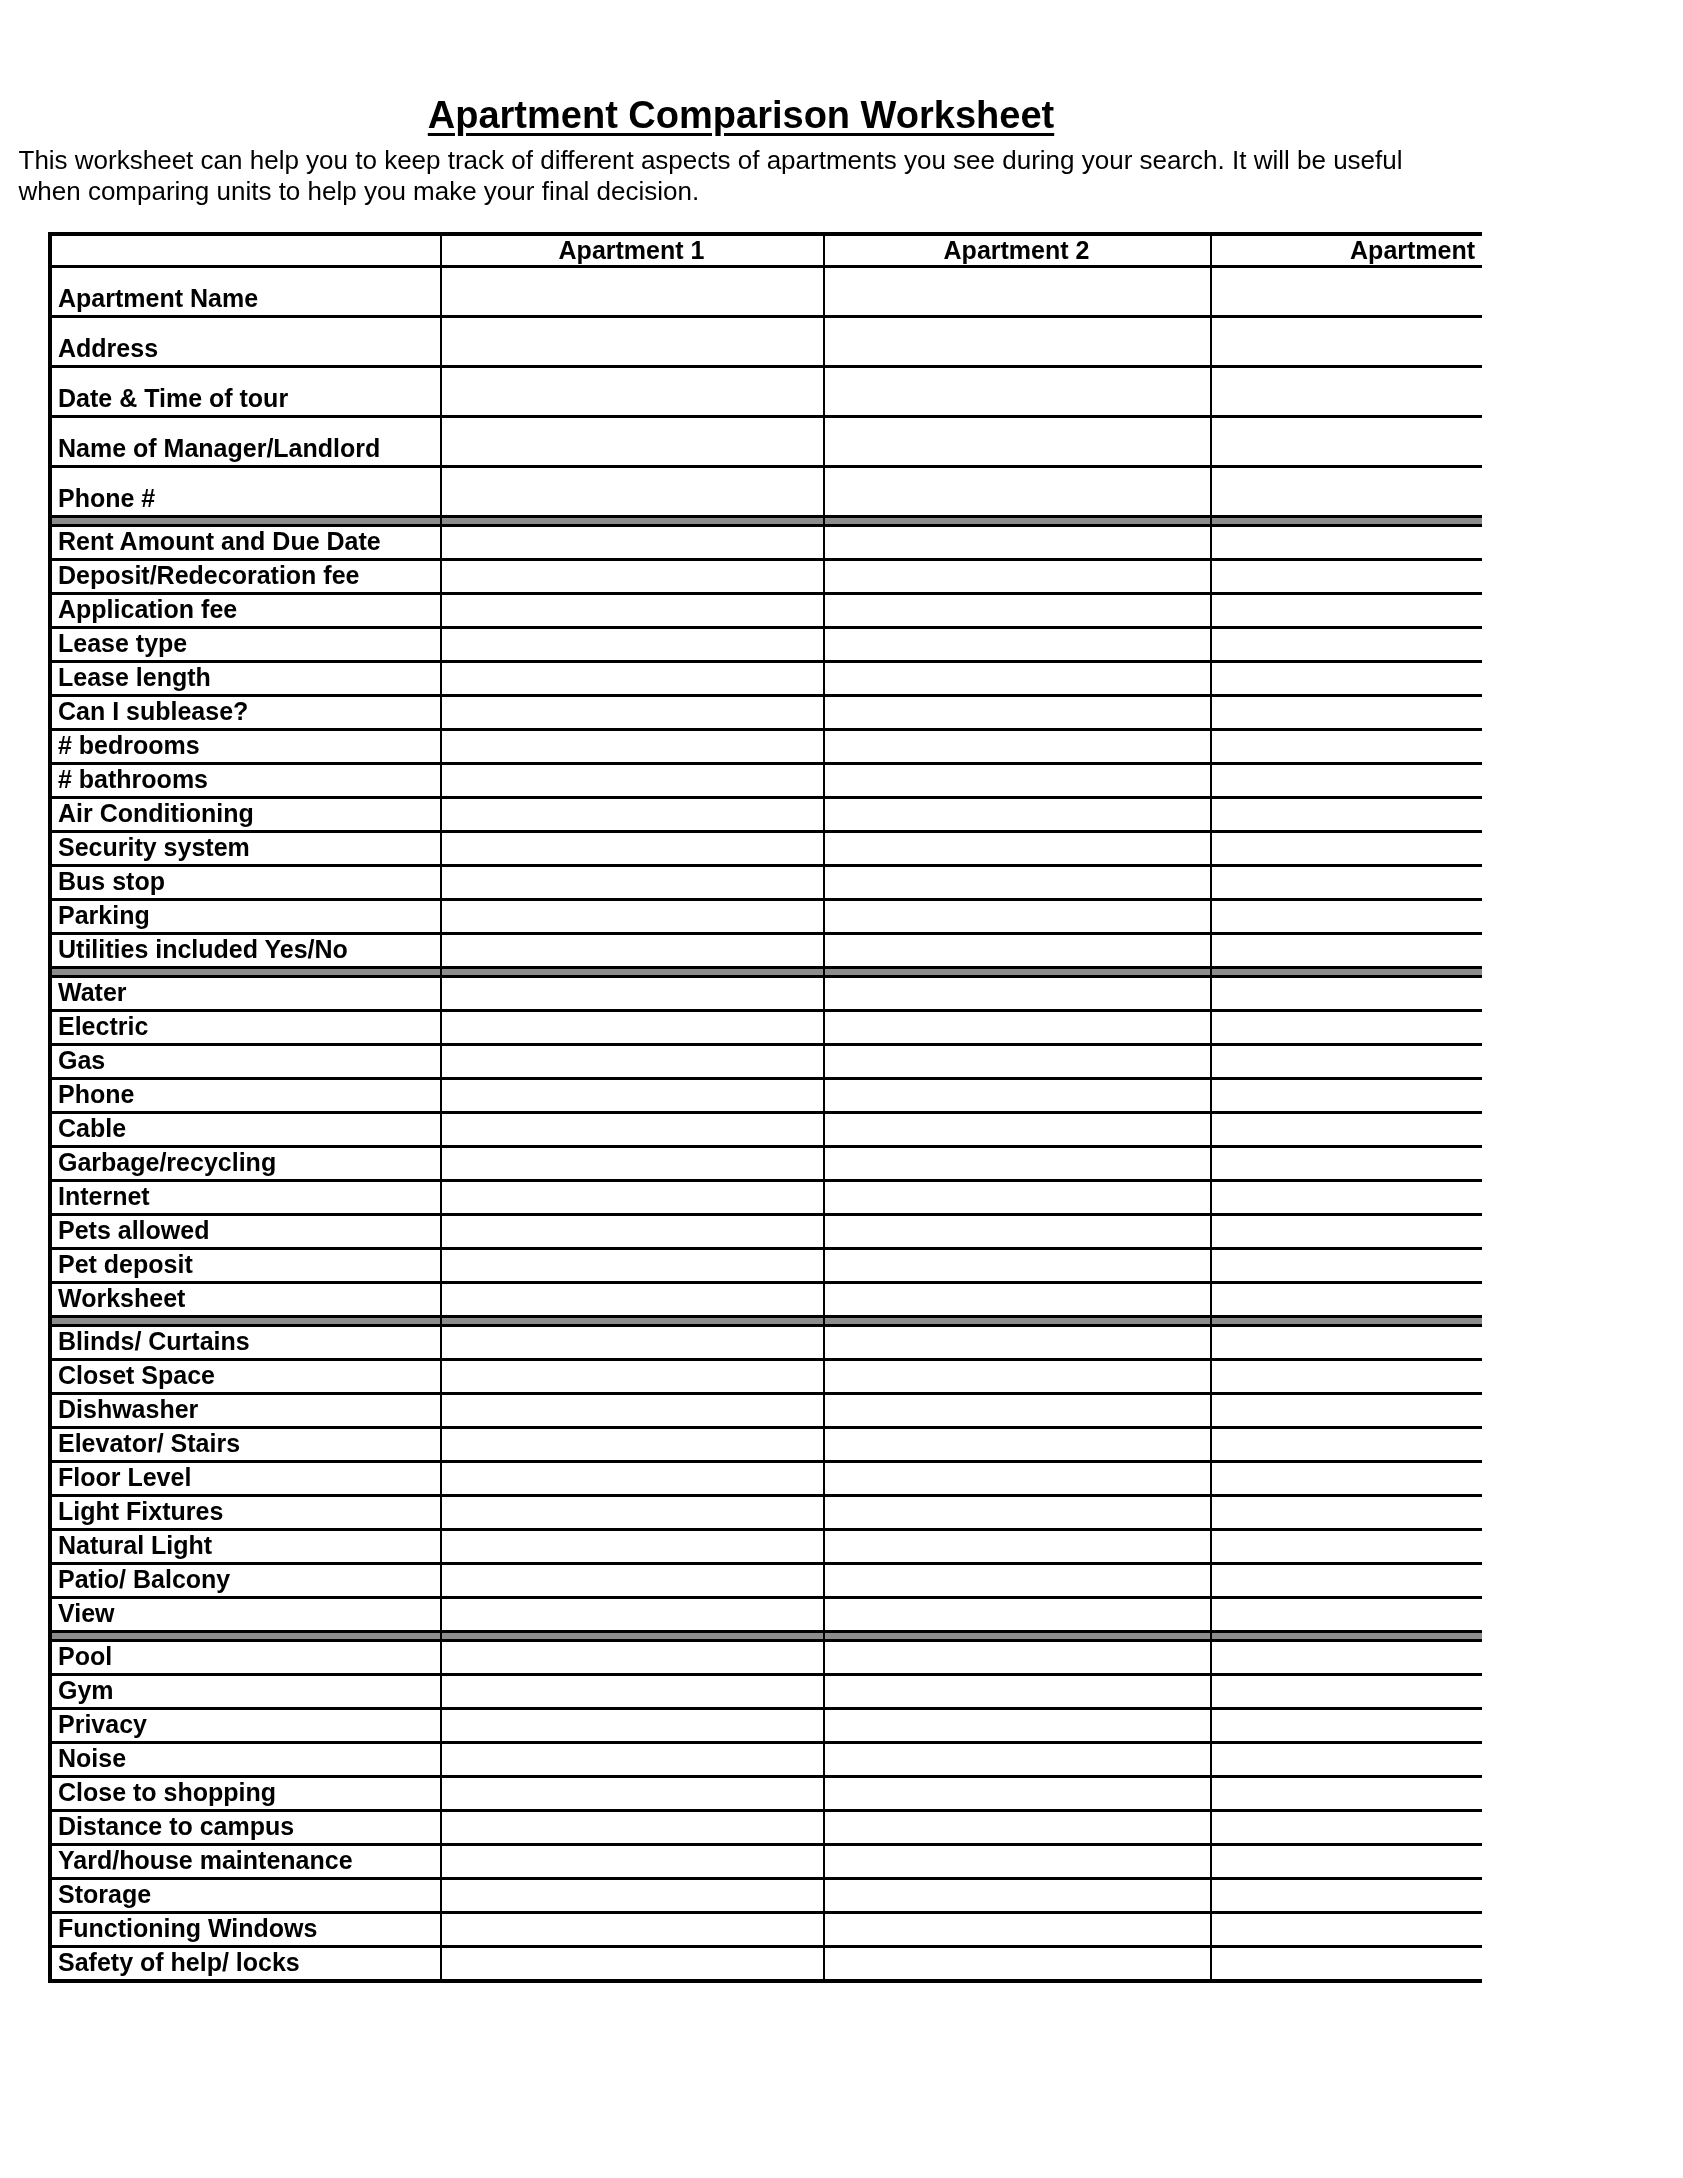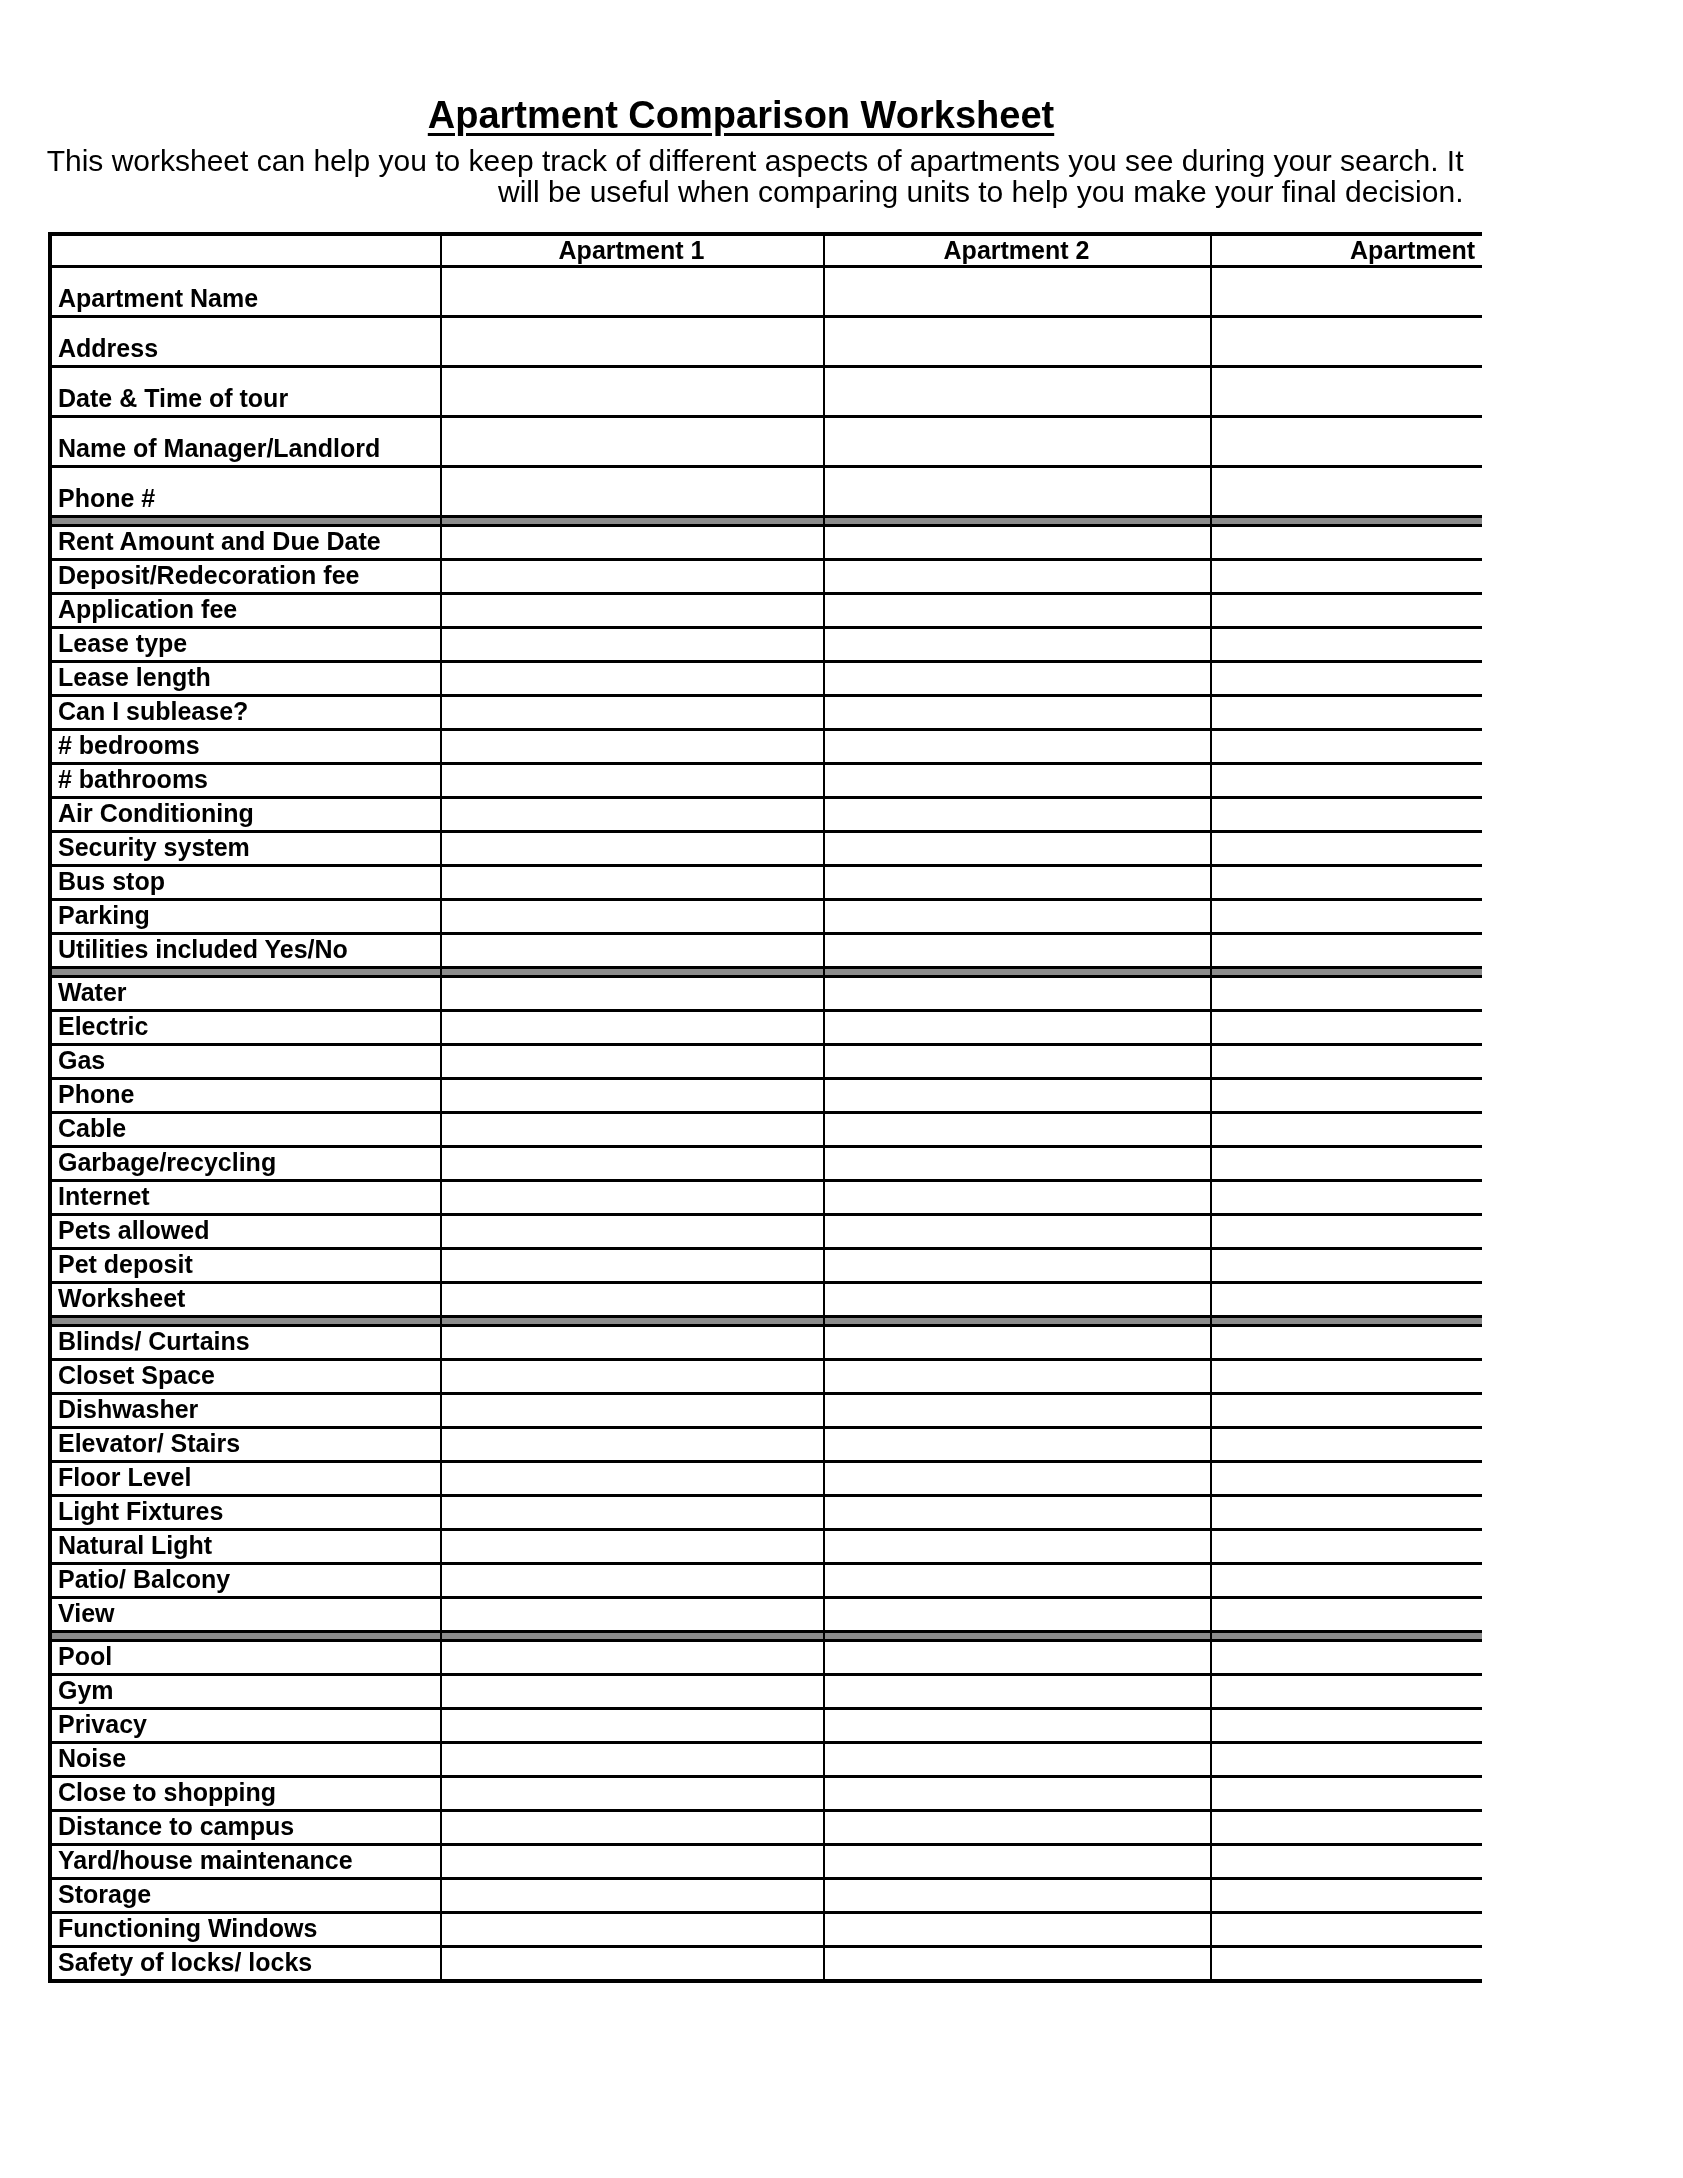--- a/index.html
+++ b/index.html
@@ -33,22 +33,22 @@
     text-decoration-thickness: 3px;
     text-underline-offset: 5px;
   }
   .subtitle {
     position: absolute;
     top: 145px;
     left: 50%;
     transform: translateX(-50%);
     width: 1445px;
     margin: 0;
-    text-align: right;
-    font-size: 30px;
+    text-align: left;
+    font-size: 26px;
     line-height: 31px;
     font-weight: normal;
   }
   table.comparison {
     position: absolute;
     top: 232px;
     left: 48px;
     width: 1588px;
     border-collapse: collapse;
     table-layout: fixed;
@@ -397,21 +397,21 @@
           <td class="value"></td>
           <td class="value"></td>
         </tr>
         <tr class="compact-lg">
           <td class="label">Functioning Windows</td>
           <td class="value"></td>
           <td class="value"></td>
           <td class="value"></td>
         </tr>
         <tr class="compact-lg">
-          <td class="label">Safety of locks/ locks</td>
+          <td class="label">Safety of help/ locks</td>
           <td class="value"></td>
           <td class="value"></td>
           <td class="value"></td>
         </tr>
       </tbody>
   </table>
 </div>
 
 
 </body></html>

